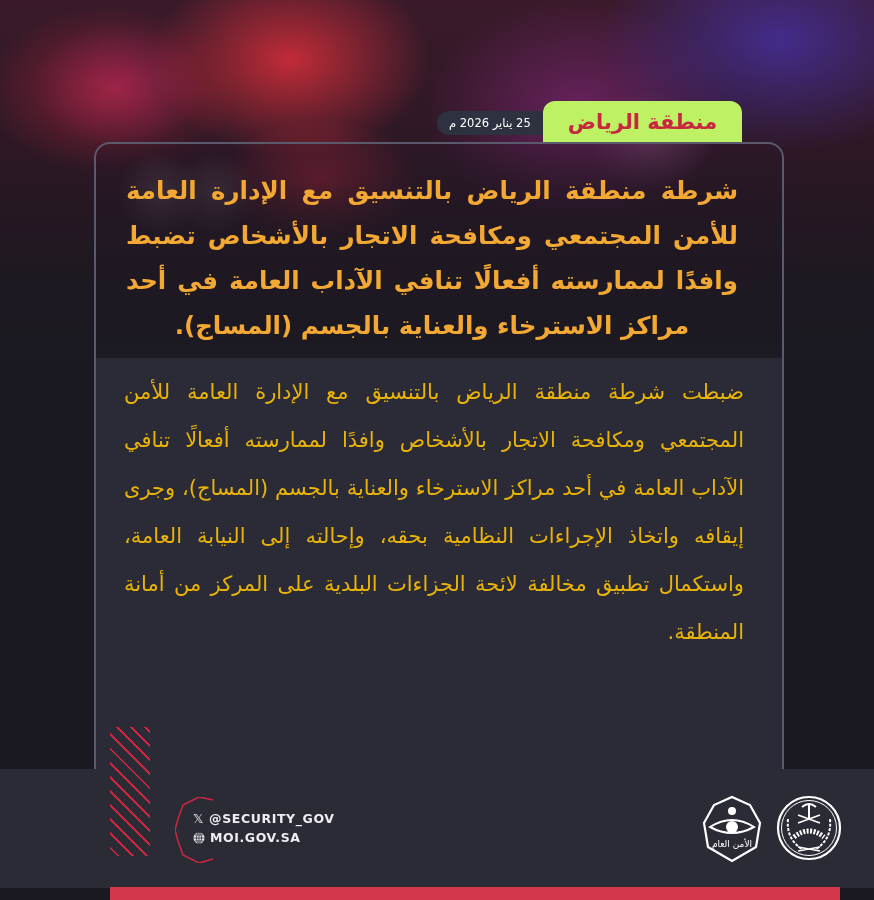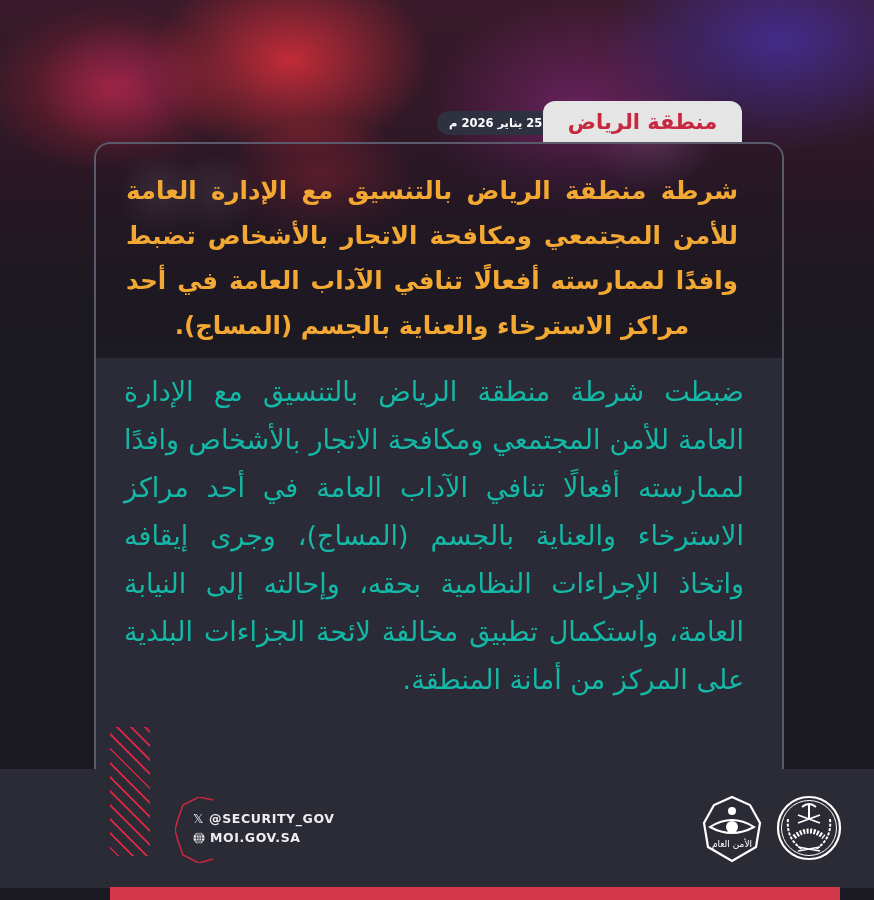--- a/index.html
+++ b/index.html
@@ -39,37 +39,37 @@
     direction: rtl; text-align: justify; text-align-last: center;
     color: #f2a833; font-weight: bold; font-size: 24.5px; line-height: 45px;
   }
   .panel-body {
     position: absolute; left: 0; right: 0; top: 214px; bottom: 0;
     background: #2b2b37;
   }
   .body-text {
     position: absolute; left: 28px; right: 38px; top: 10px;
     direction: rtl; text-align: justify;
-    color: #14b8a6; font-size: 27px; line-height: 48px;
+    color: #eab308; font-size: 21px; line-height: 48px;
   }
 
   .region-tab {
     position: absolute; left: 543px; top: 101px; width: 199px; height: 41px;
-    background: #e5e5e5; border-radius: 12px 12px 0 0;
+    background: #bef264; border-radius: 12px 12px 0 0;
     display: flex; align-items: center; justify-content: center;
     z-index: 3;
   }
   .region-tab span { color: #c8283f; font-weight: bold; font-size: 21px; direction: rtl; }
   .date-pill {
     position: absolute; left: 437px; top: 111px; width: 120px; height: 24px;
     background: #2d3140; border-radius: 12px 0 0 12px;
     display: flex; align-items: center; padding-left: 12px;
     z-index: 2;
   }
-  .date-pill span { color: #ffffff; font-size: 11.5px; font-weight: bold; direction: rtl; }
+  .date-pill span { color: #ffffff; font-size: 11.5px; font-weight: normal; direction: rtl; }
 
   .hatch {
     position: absolute; left: 110px; top: 727px; width: 40px; height: 129px;
     background: repeating-linear-gradient(45deg, transparent 0 5px, #c8283f 5px 7px, transparent 7px 10px);
     z-index: 2;
   }
 
   .footer-band {
     position: absolute; left: 0; top: 769px; width: 874px; height: 119px;
     background: #2b2b36;

